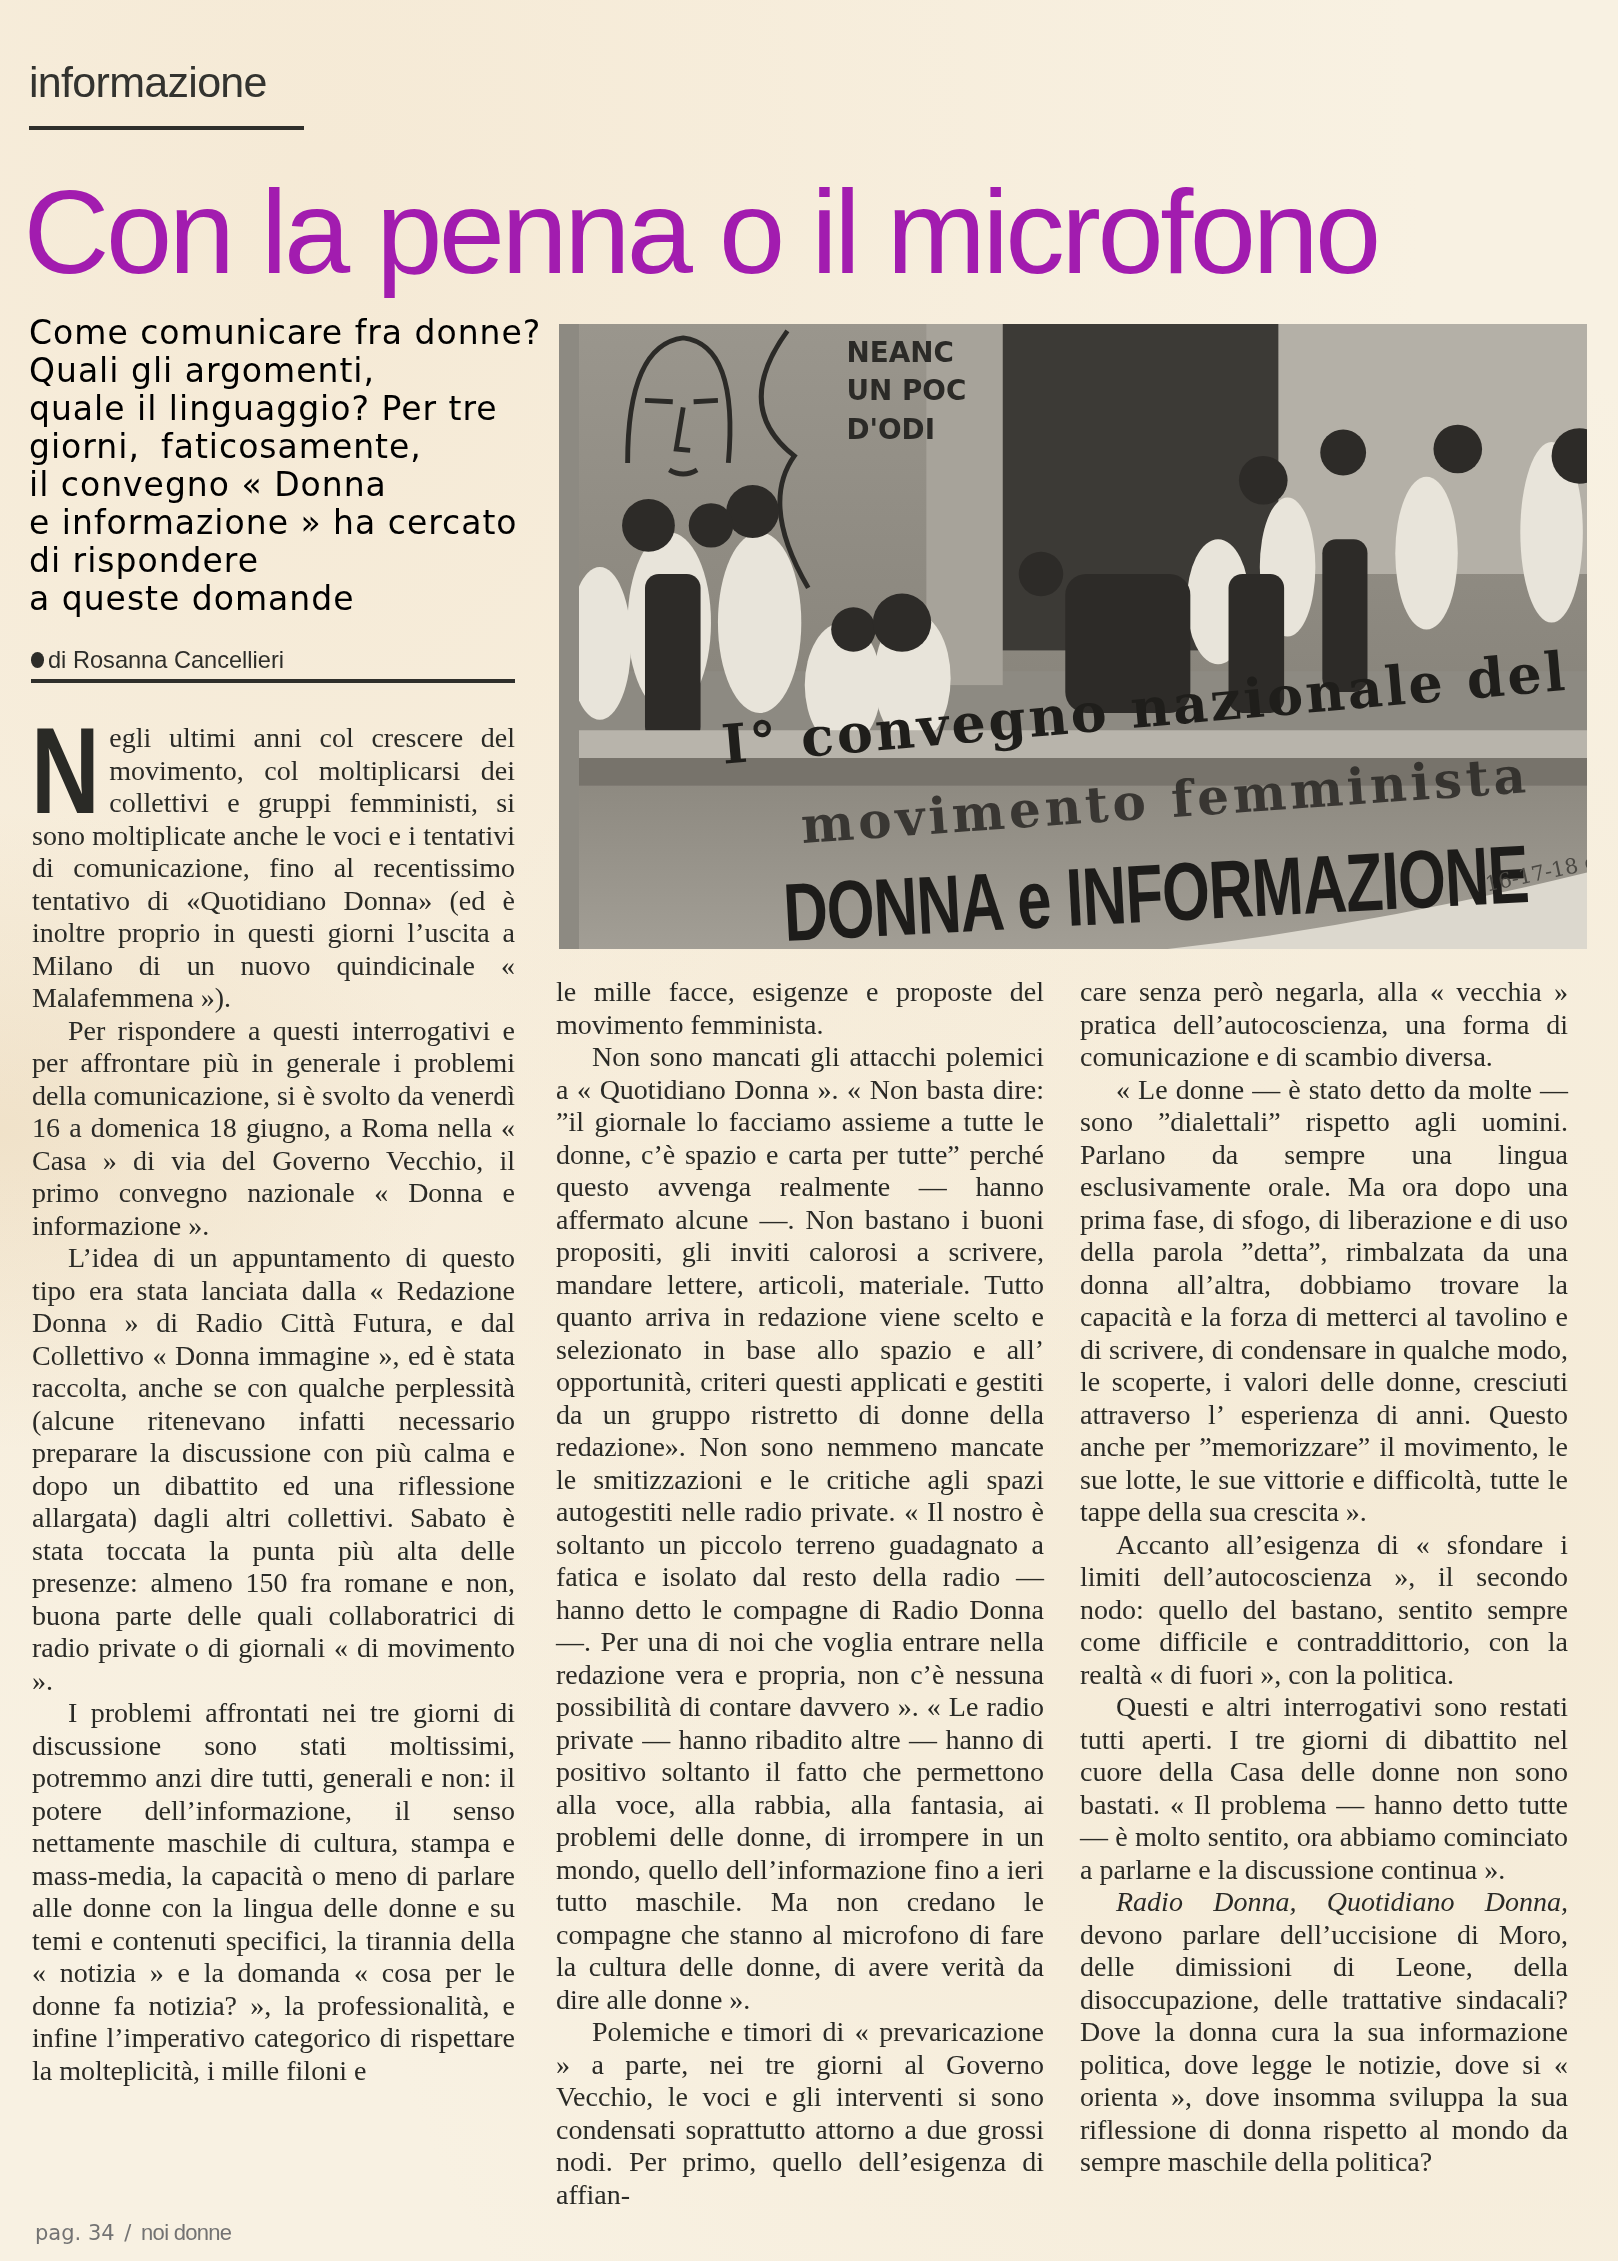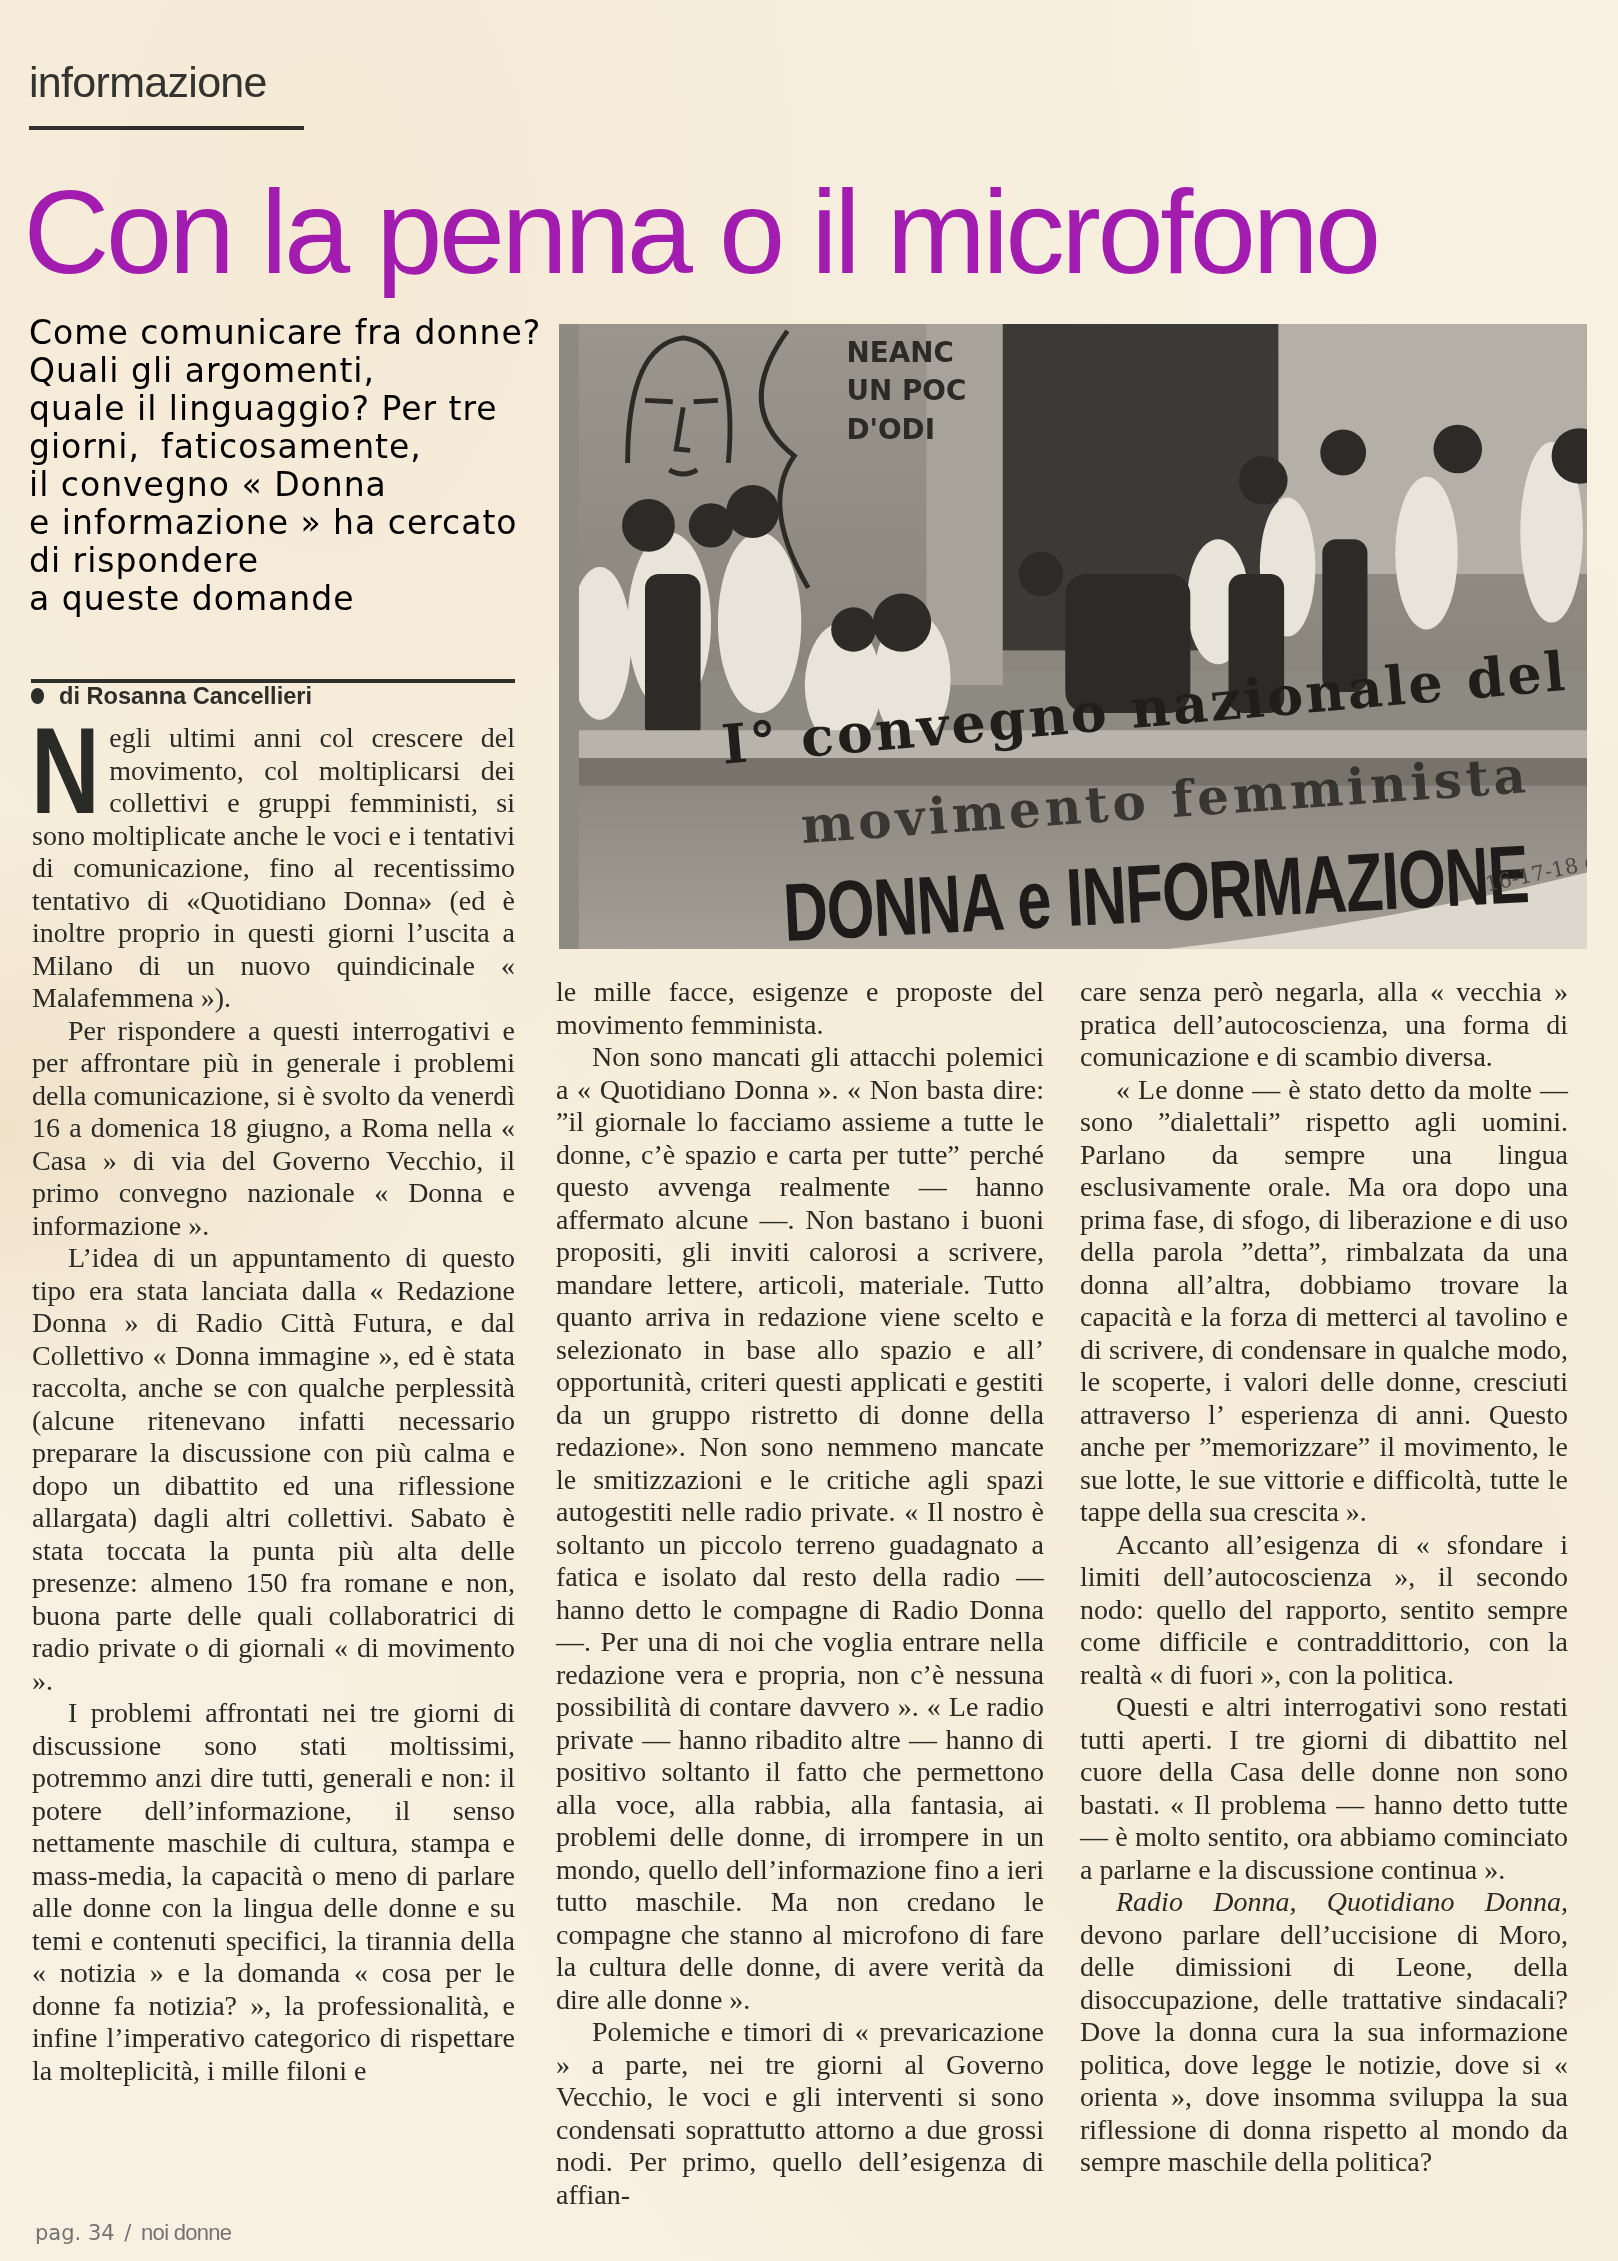--- a/index.html
+++ b/index.html
@@ -38,23 +38,23 @@
     left: 29px; top: 314px; width: 514px;
     font-family: "DejaVu Sans", sans-serif;
     font-size: 33px; line-height: 38px; letter-spacing: 1px;
     color: #000000;
   }
   .deck span { display: block; white-space: nowrap; }
 
   
   .byline {
     left: 31px; top: 646px;
-    font-family: "Liberation Sans", sans-serif; font-weight: bold;
+    font-family: "Liberation Sans", sans-serif; font-weight: normal;
     font-size: 23.6px; line-height: 28px; color: #2d2d29;
-    display: flex; align-items: center; gap: 15px; margin-top: 36px;
+    display: flex; align-items: center; gap: 4px;
   }
   .bullet-icon {
     width: 13px; height: 15.3px; border-radius: 50%; background: #2d2d29; display: inline-block;
   }
   .byline-rule { left: 31px; top: 679px; width: 484px; height: 4.2px; background: #2f2f2b; }
 
   
   .photo {
     left: 559px; top: 324px; width: 1008px; height: 625px;
     background: #8d8a82; overflow: hidden; padding-left: 20px;
@@ -204,21 +204,21 @@
 
 <div class="abs col col2">
   <p class="noindent">le mille facce, esigenze e proposte del movimento femminista.</p>
   <p>Non sono mancati gli attacchi polemici a « Quotidiano Donna ». « Non basta dire: ”il giornale lo facciamo assieme a tutte le donne, c’è spazio e carta per tutte” perché questo avvenga realmente — hanno affermato alcune —. Non bastano i buoni propositi, gli inviti calorosi a scrivere, mandare lettere, articoli, materiale. Tutto quanto arriva in redazione viene scelto e selezionato in base allo spazio e all’ opportunità, criteri questi applicati e gestiti da un gruppo ristretto di donne della redazione». Non sono nemmeno mancate le smitizzazioni e le critiche agli spazi autogestiti nelle radio private. « Il nostro è soltanto un piccolo terreno guadagnato a fatica e isolato dal resto della radio — hanno detto le compagne di Radio Donna —. Per una di noi che voglia entrare nella redazione vera e propria, non c’è nessuna possibilità di contare davvero ». « Le radio private — hanno ribadito altre — hanno di positivo soltanto il fatto che permettono alla voce, alla rabbia, alla fantasia, ai problemi delle donne, di irrompere in un mondo, quello dell’informazione fino a ieri tutto maschile. Ma non credano le compagne che stanno al microfono di fare la cultura delle donne, di avere verità da dire alle donne ».</p>
   <p>Polemiche e timori di « prevaricazione » a parte, nei tre giorni al Governo Vecchio, le voci e gli interventi si sono condensati soprattutto attorno a due grossi nodi. Per primo, quello dell’esigenza di affian-</p>
 </div>
 
 <div class="abs col col3">
   <p class="noindent">care senza però negarla, alla « vecchia » pratica dell’autocoscienza, una forma di comunicazione e di scambio diversa.</p>
   <p>« Le donne — è stato detto da molte — sono ”dialettali” rispetto agli uomini. Parlano da sempre una lingua esclusivamente orale. Ma ora dopo una prima fase, di sfogo, di liberazione e di uso della parola ”detta”, rimbalzata da una donna all’altra, dobbiamo trovare la capacità e la forza di metterci al tavolino e di scrivere, di condensare in qualche modo, le scoperte, i valori delle donne, cresciuti attraverso l’ esperienza di anni. Questo anche per ”memorizzare” il movimento, le sue lotte, le sue vittorie e difficoltà, tutte le tappe della sua crescita ».</p>
-  <p>Accanto all’esigenza di « sfondare i limiti dell’autocoscienza », il secondo nodo: quello del rapporto, sentito sempre come difficile e contraddittorio, con la realtà « di fuori », con la politica.</p>
+  <p>Accanto all’esigenza di « sfondare i limiti dell’autocoscienza », il secondo nodo: quello del bastano, sentito sempre come difficile e contraddittorio, con la realtà « di fuori », con la politica.</p>
   <p>Questi e altri interrogativi sono restati tutti aperti. I tre giorni di dibattito nel cuore della Casa delle donne non sono bastati. « Il problema — hanno detto tutte — è molto sentito, ora abbiamo cominciato a parlarne e la discussione continua ».</p>
   <p><em>Radio Donna, Quotidiano Donna,</em><span> devono parlare dell’uccisione di Moro, delle dimissioni di Leone, della disoccupazione, delle trattative sindacali? Dove la donna cura la sua informazione politica, dove legge le notizie, dove si « orienta », dove insomma sviluppa la sua riflessione di donna rispetto al mondo da sempre maschile della politica?</span></p>
 </div>
 
 <div class="abs footer">
   <span>pag. 34</span>
   <span>/</span>
   <span class="mag">noi donne</span>
 </div>
 

